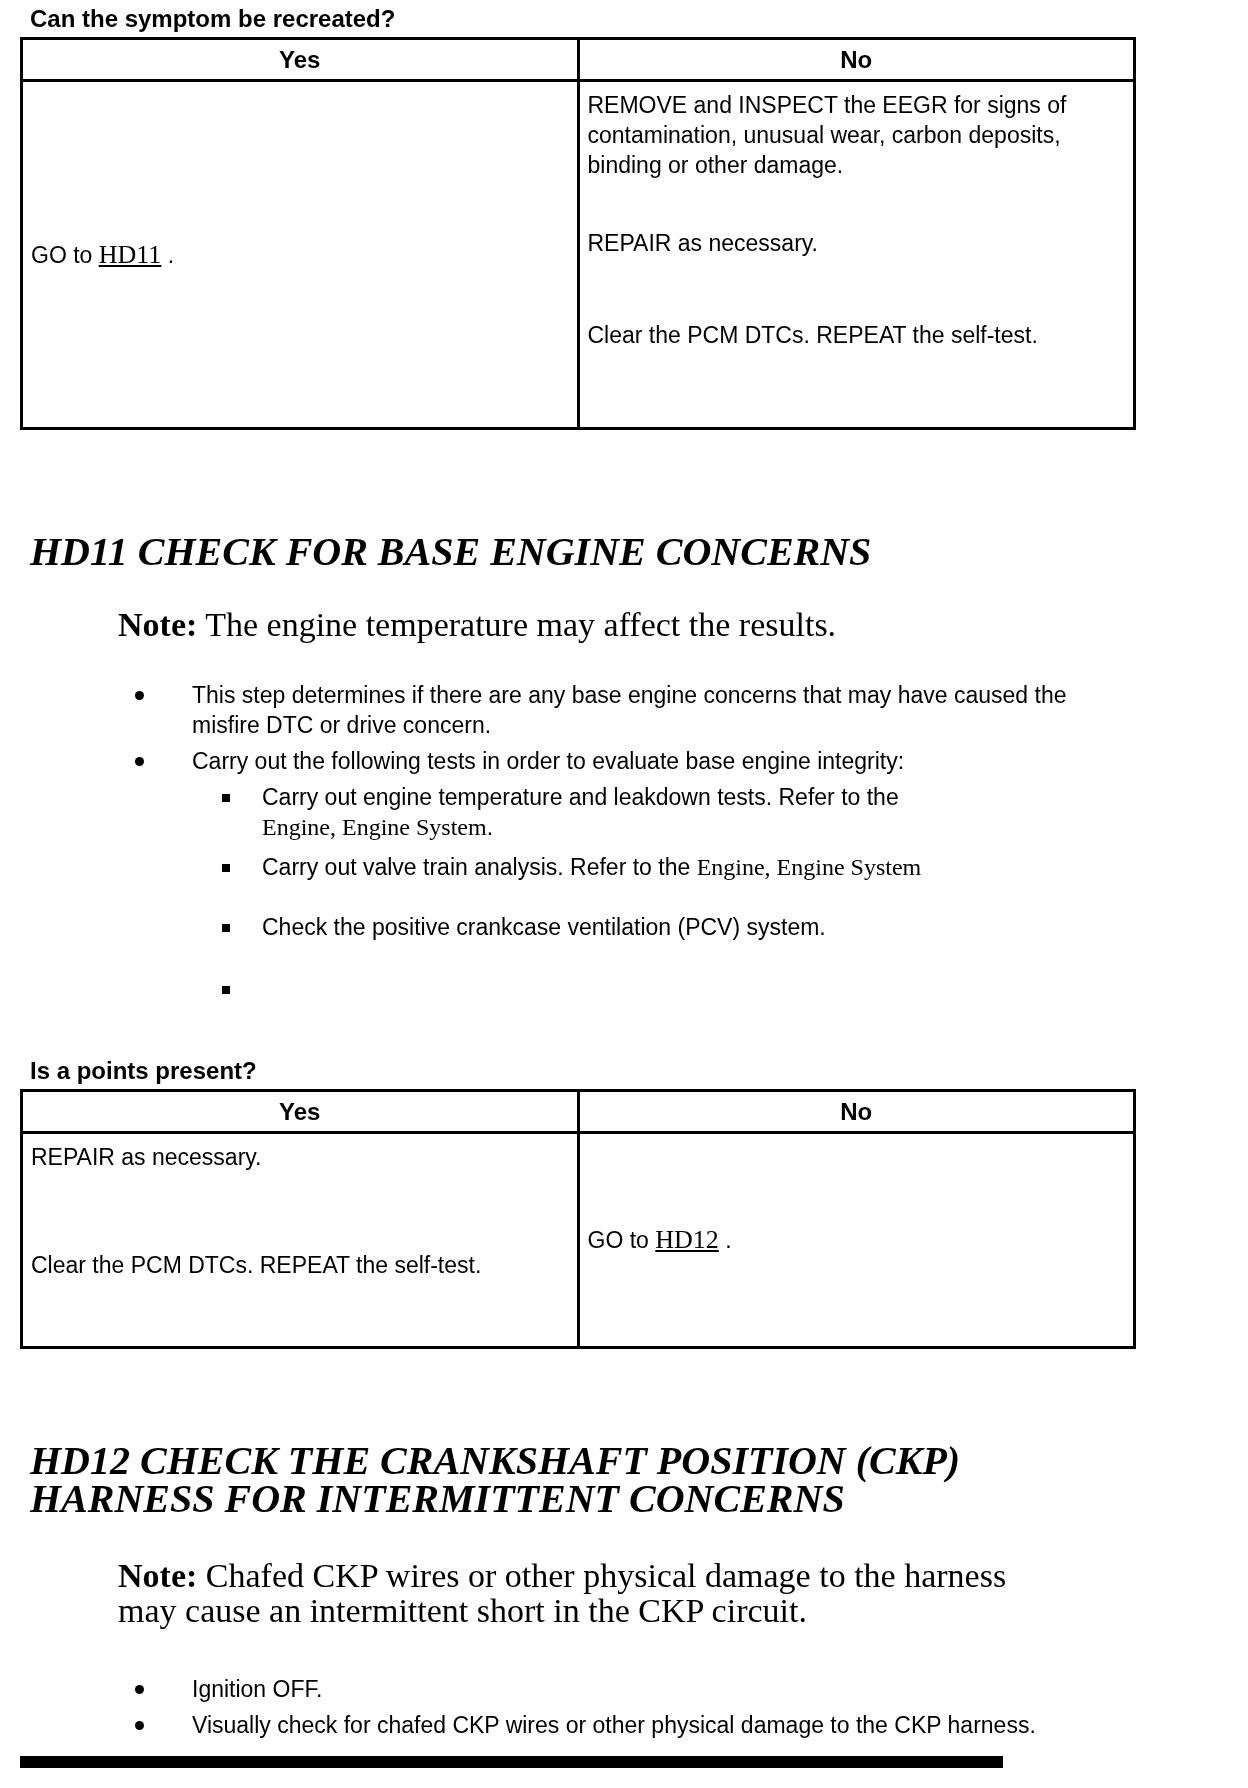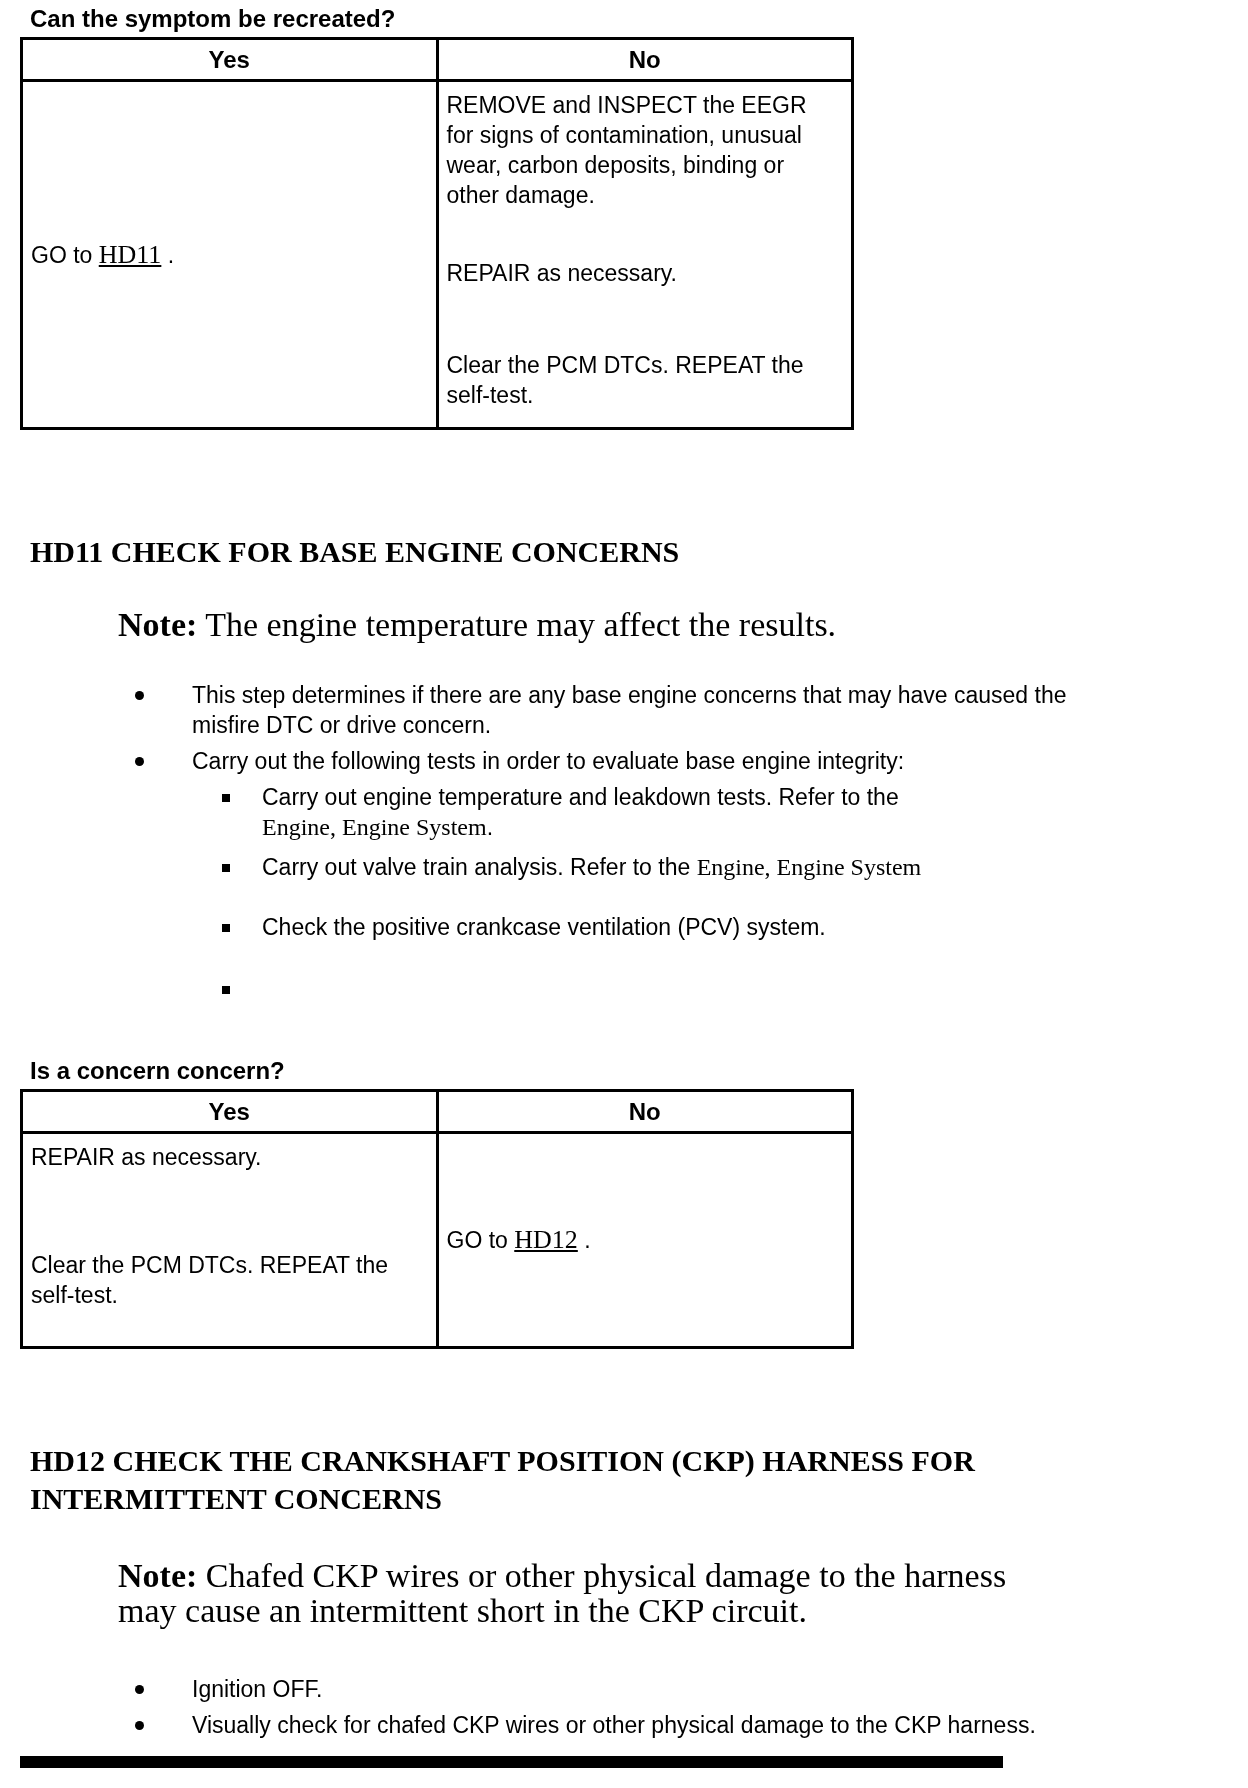--- a/index.html
+++ b/index.html
@@ -18,21 +18,21 @@
 
   .q {
     font-size: 24px;
     font-weight: bold;
     line-height: 30px;
     margin: 0 0 3px 10px;
   }
 
   table.yn {
     border-collapse: collapse;
-    width: 834px;
+    width: 1116px;
     table-layout: fixed;
   }
   table.yn, .yn th, .yn td { border: 3px solid #000; }
   .yn th {
     width: 50%;
     height: 42px;
     font-size: 24px;
     font-weight: bold;
     text-align: center;
     vertical-align: middle;
@@ -56,24 +56,25 @@
     font-family: "Liberation Serif", serif;
     font-size: 26px;
     text-decoration: underline;
     color: #000;
     cursor: pointer;
   }
 
   .h2 {
     font-family: "Liberation Serif", serif;
     font-weight: bold;
-    font-size: 30px;
+    font-size: 40px;
     line-height: 38px;
     margin: 103px 0 0 10px;
     max-width: 990px;
+    font-style: italic;
   }
   .h2.second { margin-top: 93px; }
 
   .note {
     font-family: "Liberation Serif", serif;
     font-size: 34px;
     line-height: 35px;
     margin: 36px 0 0 98px;
     max-width: 950px;
   }
@@ -178,21 +179,21 @@
     </div>
     <div class="sbi mt30">
       <span class="sq"></span>
       <span class="txt">Check the positive crankcase ventilation (PCV) system.</span>
     </div>
     <div class="sbi mt32">
       <span class="sq"></span>
     </div>
   </div>
 
-  <div class="q q2">Is a concern concern?</div>
+  <div class="q q2">Is a points present?</div>
 
   <table class="yn">
     <tbody>
         <tr>
       <th>Yes</th>
       <th>No</th>
     </tr>
     <tr class="t2-body">
       <td>
         <p>REPAIR as necessary.</p>

